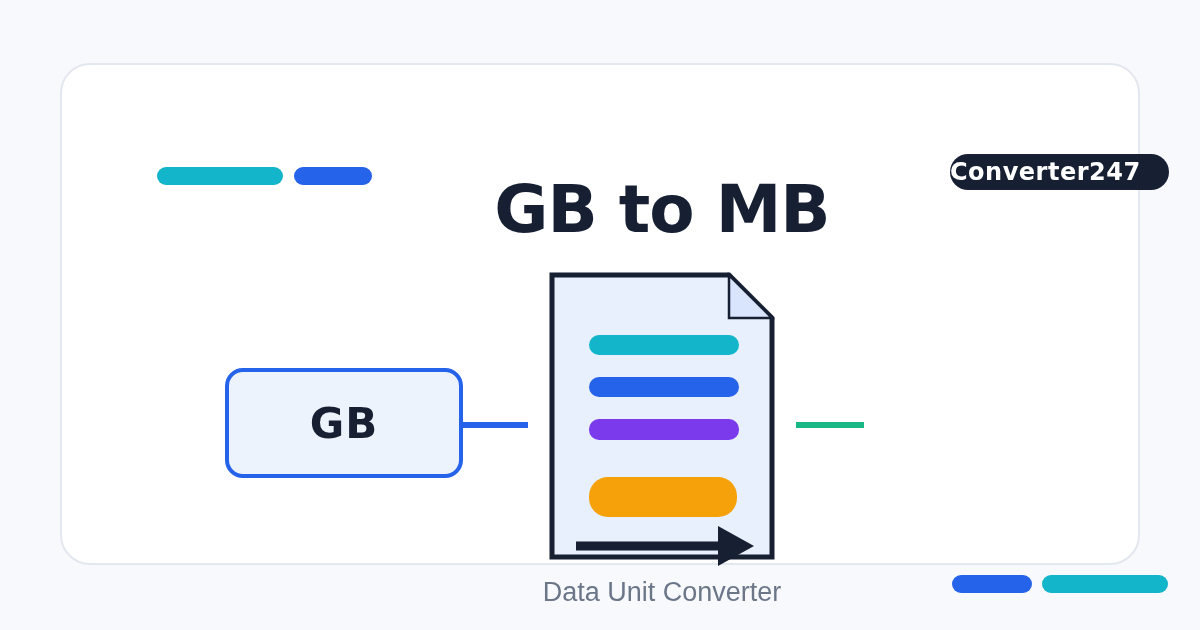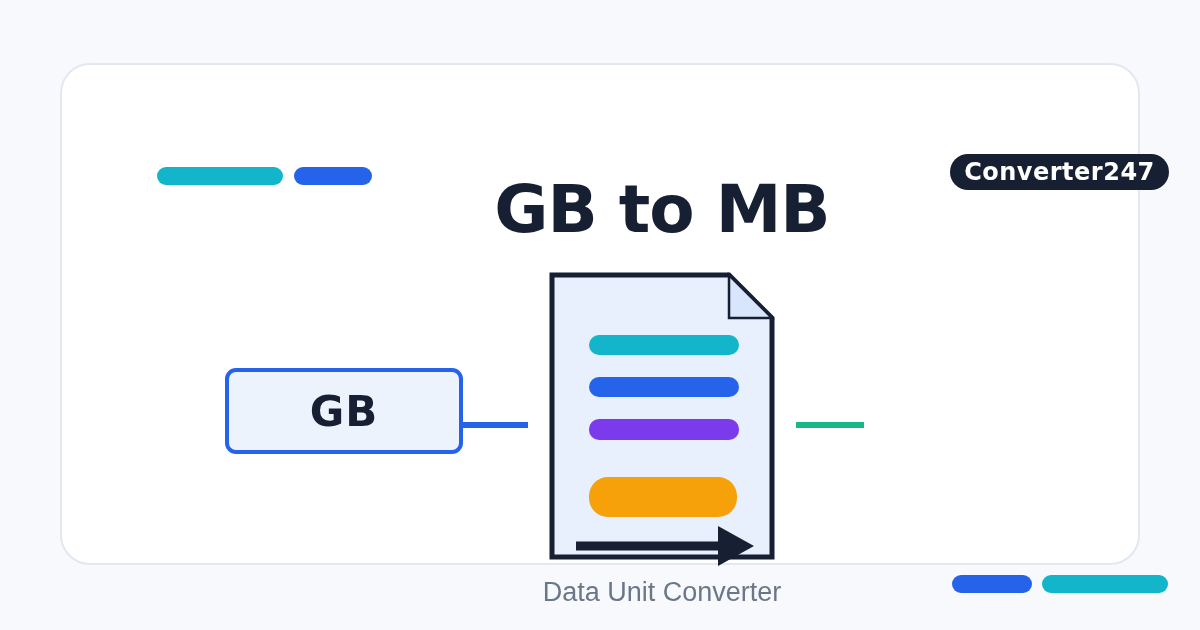--- a/index.html
+++ b/index.html
@@ -36,40 +36,40 @@
   .pill{position:absolute;height:18px;border-radius:9px;}
   .pill-tl-1{left:95px;top:102px;width:126px;background:var(--teal);}
   .pill-tl-2{left:232px;top:102px;width:78px;background:var(--blue);}
   .pill-br-1{left:890px;top:510px;width:80px;background:var(--blue);}
   .pill-br-2{left:980px;top:510px;width:126px;background:var(--teal);}
   .badge{
     position:absolute;
     left:888px;top:89px;width:219px;height:36px;
     background:var(--navy);
     border-radius:18px;
-    display:flex;align-items:center;justify-content:center;
+    display:flex;align-items:center;
     color:#ffffff;
     font-weight:bold;
     font-size:24px;
     letter-spacing:0.5px;
   }
   .title{
     position:absolute;
     left:0;top:112px;width:1200px;
     text-align:center;
     font-size:66px;
     font-weight:bold;
     color:var(--navy);
     letter-spacing:-1px;
     line-height:1;
   }
   .unit-box{
     position:absolute;
-    top:303px;width:238px;height:86px;
-    border-radius:11px;
+    top:303px;width:238px;height:110px;
+    border-radius:18px;
     display:flex;align-items:center;justify-content:center;
     font-size:42px;
     font-weight:bold;
     color:var(--navy);
     letter-spacing:1px;
   }
   .unit-box.from{
     left:163px;
     background:var(--from-fill);
     border:4px solid var(--blue);

